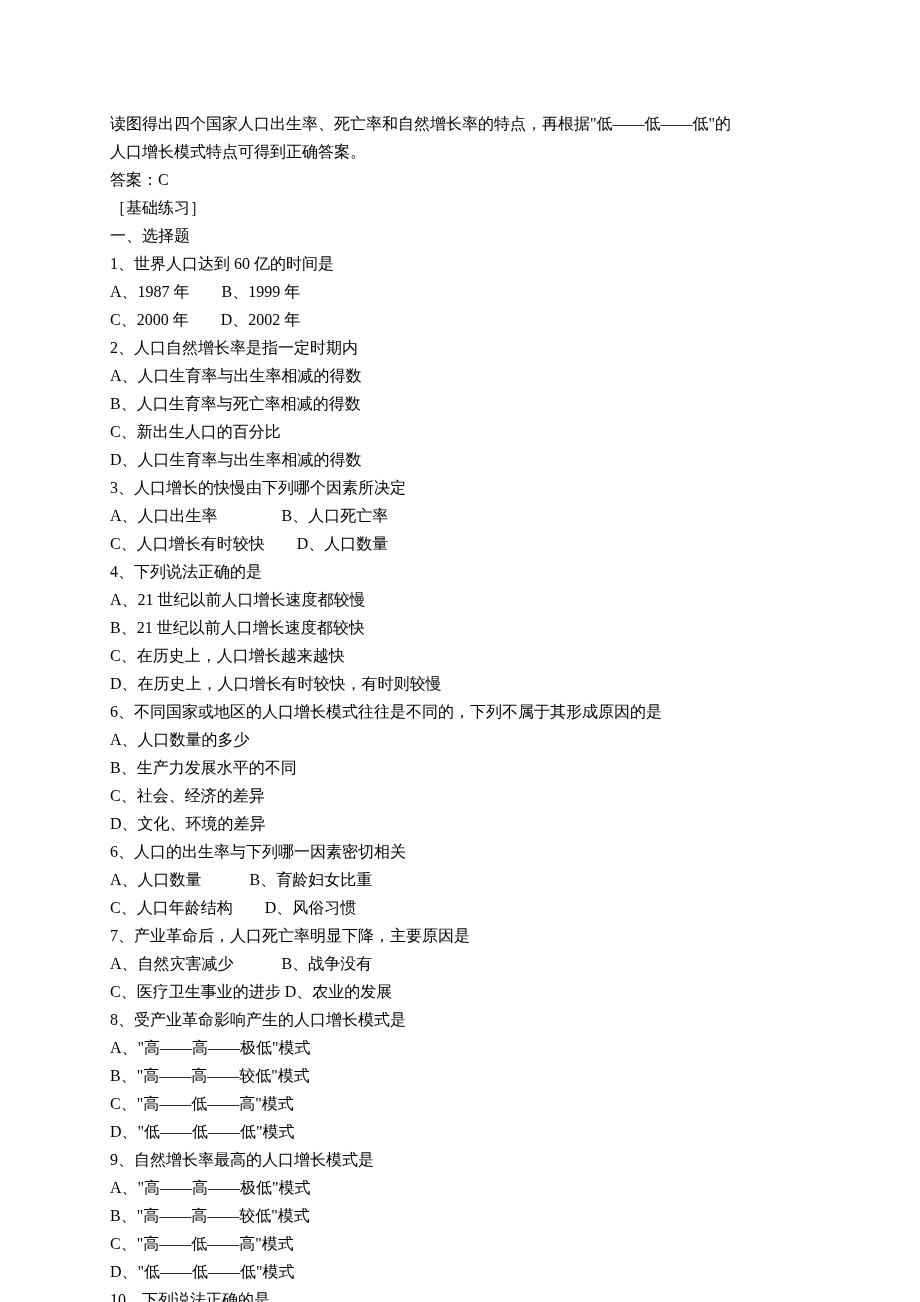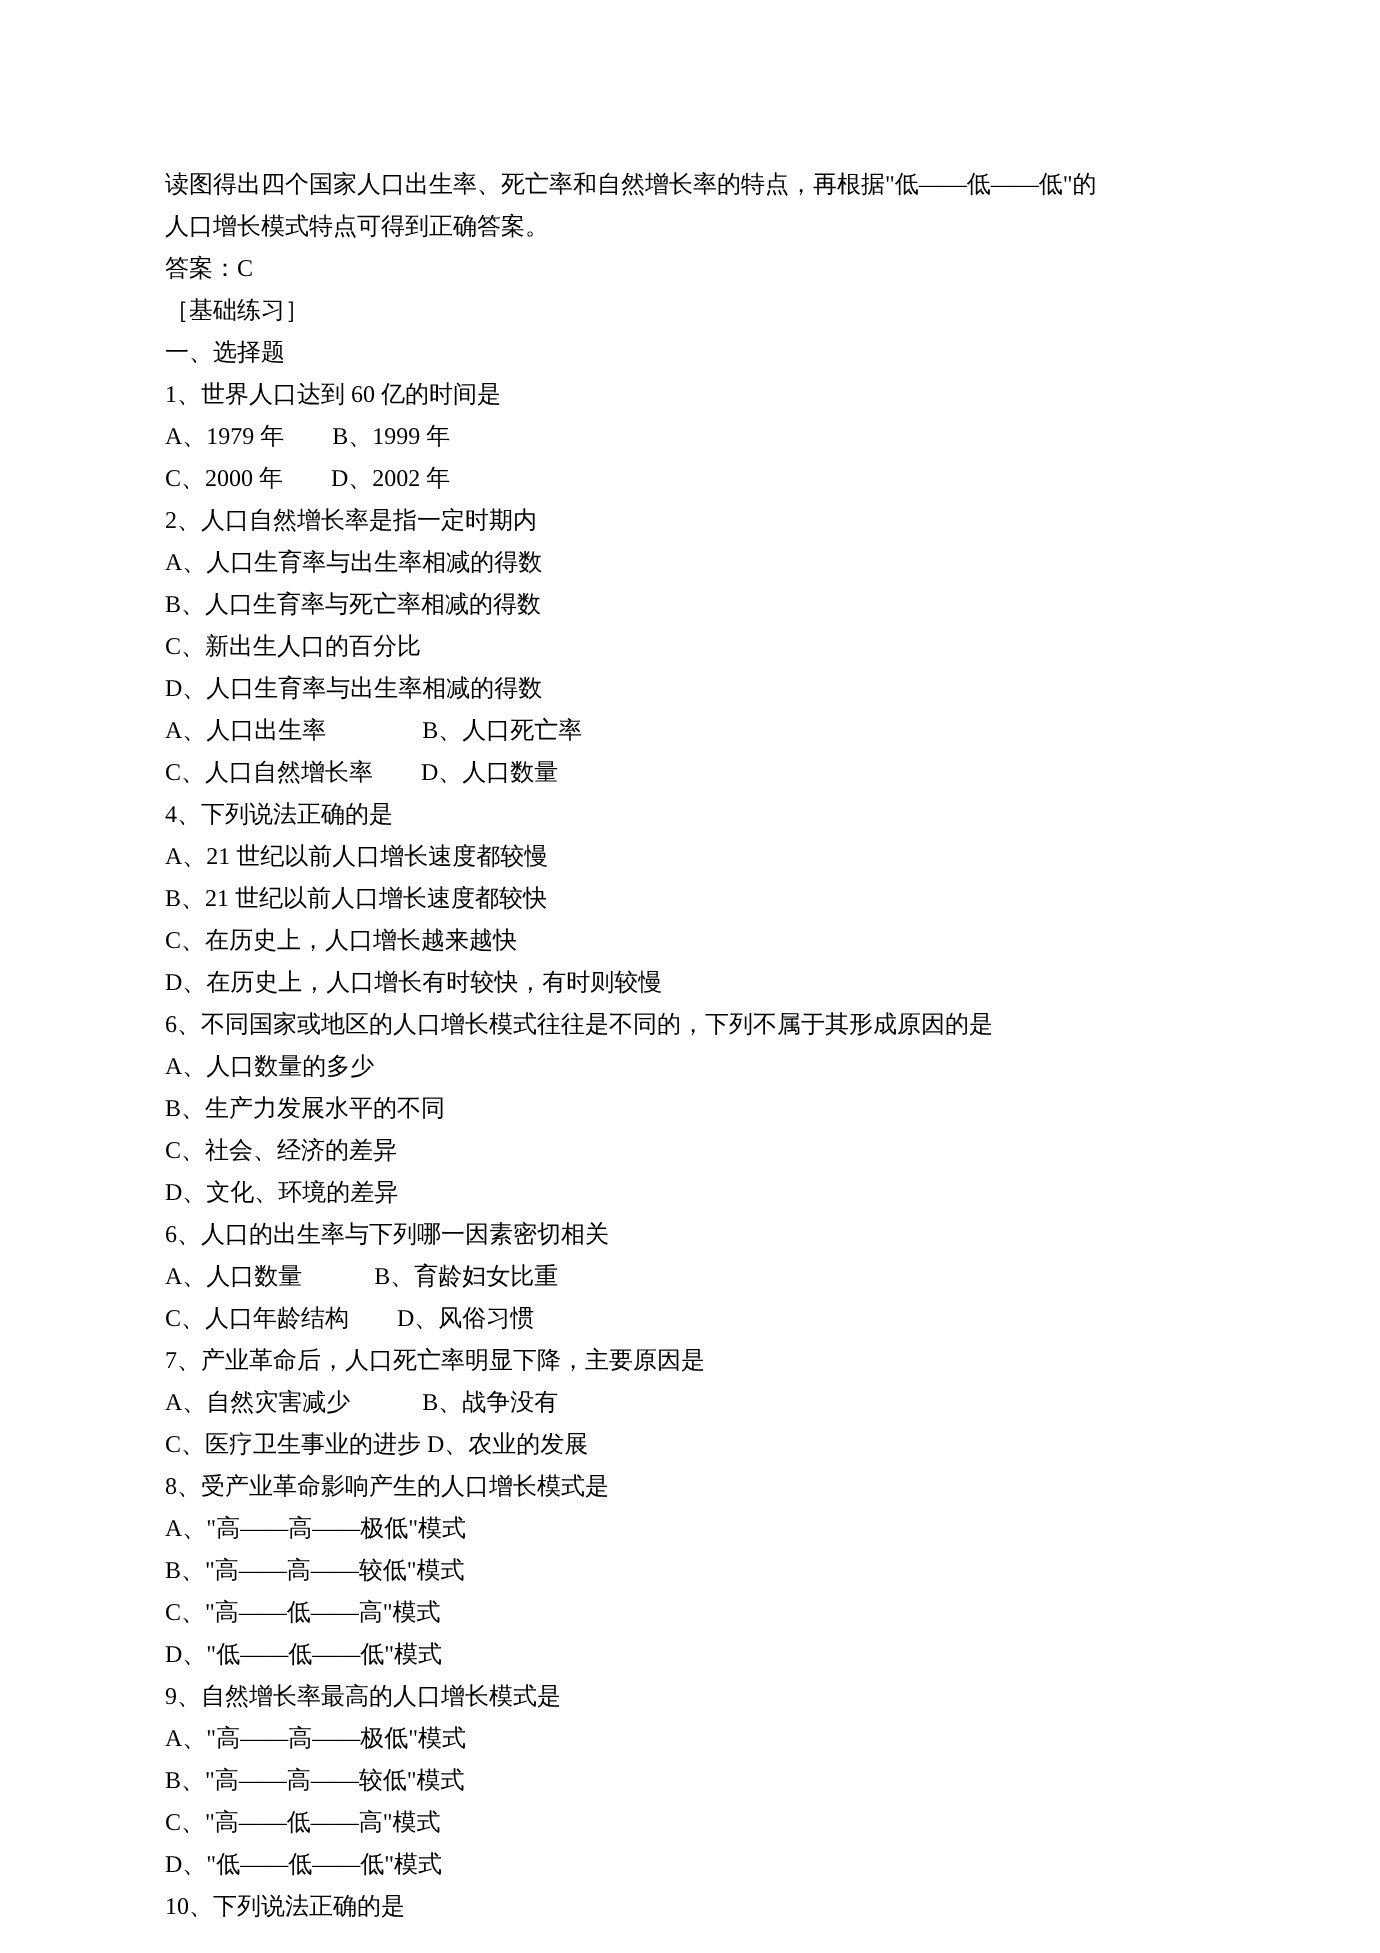--- a/index.html
+++ b/index.html
@@ -38,29 +38,30 @@
   <p class="paragraph">
     <span class="bold">答案：</span><span>C</span>
   </p>
 
   <p class="paragraph bold">［基础练习］</p>
 
   <p class="paragraph">一、选择题</p>
 
   <div id="questions-container">
       <p class="paragraph">1、世界人口达到 60 亿的时间是</p>
-      <p class="option-line">A、1979 年　　B、1999 年</p>
+      <p class="option-line">A、1987 年　　B、1999 年</p>
       <p class="option-line">C、2000 年　　D、2002 年</p>
       <p class="paragraph">2、人口自然增长率是指一定时期内</p>
       <p class="option-line">A、人口生育率与出生率相减的得数</p>
       <p class="option-line">B、人口生育率与死亡率相减的得数</p>
       <p class="option-line">C、新出生人口的百分比</p>
       <p class="option-line">D、人口生育率与出生率相减的得数</p>
+      <p class="paragraph">3、人口增长的快慢由下列哪个因素所决定</p>
       <p class="option-line">A、人口出生率　　　　B、人口死亡率</p>
-      <p class="option-line">C、人口自然增长率　　D、人口数量</p>
+      <p class="option-line">C、人口增长有时较快　　D、人口数量</p>
       <p class="paragraph">4、下列说法正确的是</p>
       <p class="option-line">A、21 世纪以前人口增长速度都较慢</p>
       <p class="option-line">B、21 世纪以前人口增长速度都较快</p>
       <p class="option-line">C、在历史上，人口增长越来越快</p>
       <p class="option-line">D、在历史上，人口增长有时较快，有时则较慢</p>
       <p class="paragraph">6、不同国家或地区的人口增长模式往往是不同的，下列不属于其形成原因的是</p>
       <p class="option-line">A、人口数量的多少</p>
       <p class="option-line">B、生产力发展水平的不同</p>
       <p class="option-line">C、社会、经济的差异</p>
       <p class="option-line">D、文化、环境的差异</p>

